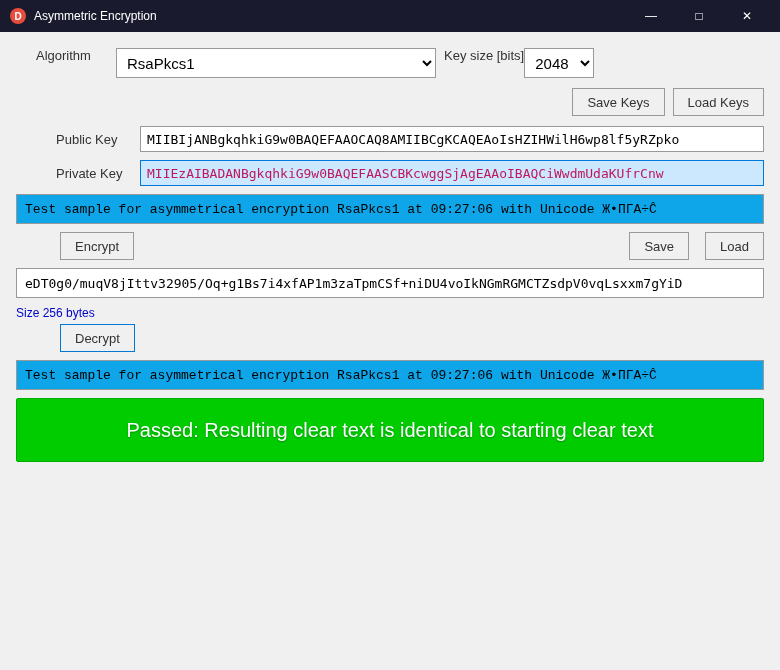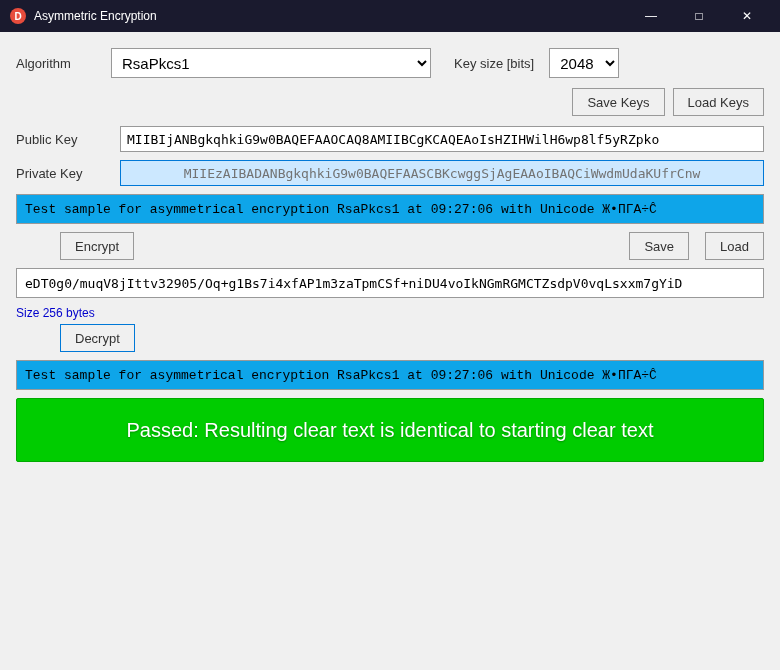--- a/index.html
+++ b/index.html
@@ -54,23 +54,23 @@
       justify-content: center;
     }
     .main-content {
       background: #f0f0f0;
       padding: 16px;
       height: calc(670px - 32px);
       overflow: hidden;
     }
     .row {
       display: flex;
-      align-items: center;
       margin-bottom: 10px;
-      gap: 15px;
+      gap: 0;
+      margin-left: 20px;
     }
     label {
       color: #333;
       min-width: 80px;
       font-size: 13px;
     }
     select {
       height: 30px;
       border: 1px solid #999;
       background: white;
@@ -101,28 +101,28 @@
       padding: 2px 6px;
       font-size: 13px;
       font-family: monospace;
       overflow: hidden;
       white-space: nowrap;
       text-overflow: ellipsis;
     }
     .input-field.highlight-blue {
       border-color: #0078d7;
       background: #cce8ff;
-      color: #737373;
-      text-align: center;
+      color: #be185d;
     }
     .field-row {
       display: flex;
       align-items: center;
       margin-bottom: 8px;
-      gap: 24px;
+      gap: 4px;
+      margin-left: 40px;
     }
     .field-label {
       min-width: 80px;
       color: #333;
     }
     .field-input-wrap {
       flex: 1;
     }
     .text-area-row {
       margin-bottom: 8px;

